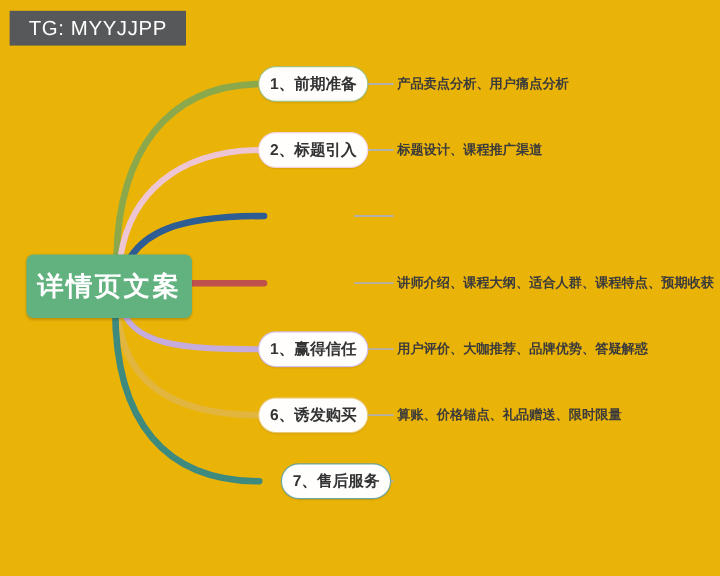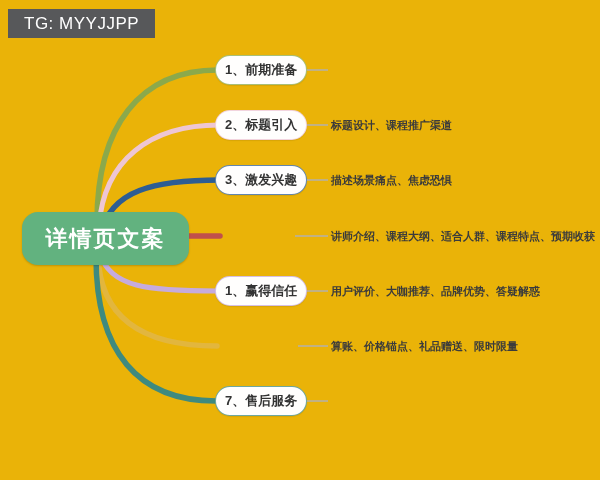--- a/index.html
+++ b/index.html
@@ -29,22 +29,22 @@
     height:29px;padding:0 16px;
     font-size:17px;letter-spacing:.5px;
   }
   .badge.site{
     right:0;bottom:8px;
     height:34px;width:226px;
     font-size:16px;letter-spacing:.2px;
   }
   .root-node{
     position:absolute;z-index:3;
-    left:22px;top:212px;width:167px;height:53px;
-    border-radius:16px;
+    left:22px;top:212px;width:138px;height:53px;
+    border-radius:6px;
     display:flex;align-items:center;justify-content:center;
     color:#ffffff;font-size:22px;font-weight:600;letter-spacing:2px;
     box-shadow:0 1px 2px rgba(0,0,0,.18);
     white-space:nowrap;
   }
   .branch-node{
     position:absolute;z-index:2;
     left:215px;transform:translateY(-50%);
     background:#fffefd;
     border:1.5px solid #999999;
@@ -84,24 +84,24 @@
     <path d="M 298 346 L 328 346" fill="none" stroke-width="1.5" stroke="#b3b0ad"></path>
     <path d="M 298 401 L 328 401" fill="none" stroke-width="1.5" stroke="#b3b0ad"></path>
   </svg>
 
   <div class="badge tg">TG: MYYJJPP</div>
 
   <div class="root-node" style="background: rgb(98, 178, 127);">详情页文案</div>
 
   <div class="branch-node" style="top: 70px; border-color: rgba(139, 169, 75, 0.75);">1、前期准备</div>
   <div class="branch-node" style="top: 125px; border-color: rgba(238, 198, 211, 0.75);">2、标题引入</div>
-  <div class="branch-node" style="top: 180px; border-color: rgba(45, 93, 147, 0.75);">3、激发兴趣</div>
   <div class="branch-node" style="top: 291px; border-color: rgba(198, 171, 221, 0.75);">1、赢得信任</div>
-  <div class="branch-node" style="top: 401px; border-color: rgba(62, 138, 127, 0.75);">7、售后服务</div>
+  <div class="branch-node" style="top: 346px; border-color: rgba(226, 182, 62, 0.75);">6、诱发购买</div>
+  <div class="branch-node" style="top: 401px; border-color: rgba(62, 138, 127, 0.75); margin-left: 19px;">7、售后服务</div>
 
+  <div class="leaf-text" style="top:70px">产品卖点分析、用户痛点分析</div>
   <div class="leaf-text" style="top:125px">标题设计、课程推广渠道</div>
-  <div class="leaf-text" style="top:180px">描述场景痛点、焦虑恐惧</div>
   <div class="leaf-text" style="top:236px">讲师介绍、课程大纲、适合人群、课程特点、预期收获</div>
   <div class="leaf-text" style="top:291px">用户评价、大咖推荐、品牌优势、答疑解惑</div>
   <div class="leaf-text" style="top:346px">算账、价格锚点、礼品赠送、限时限量</div>
 
 
 </div>
 
 </body></html>

